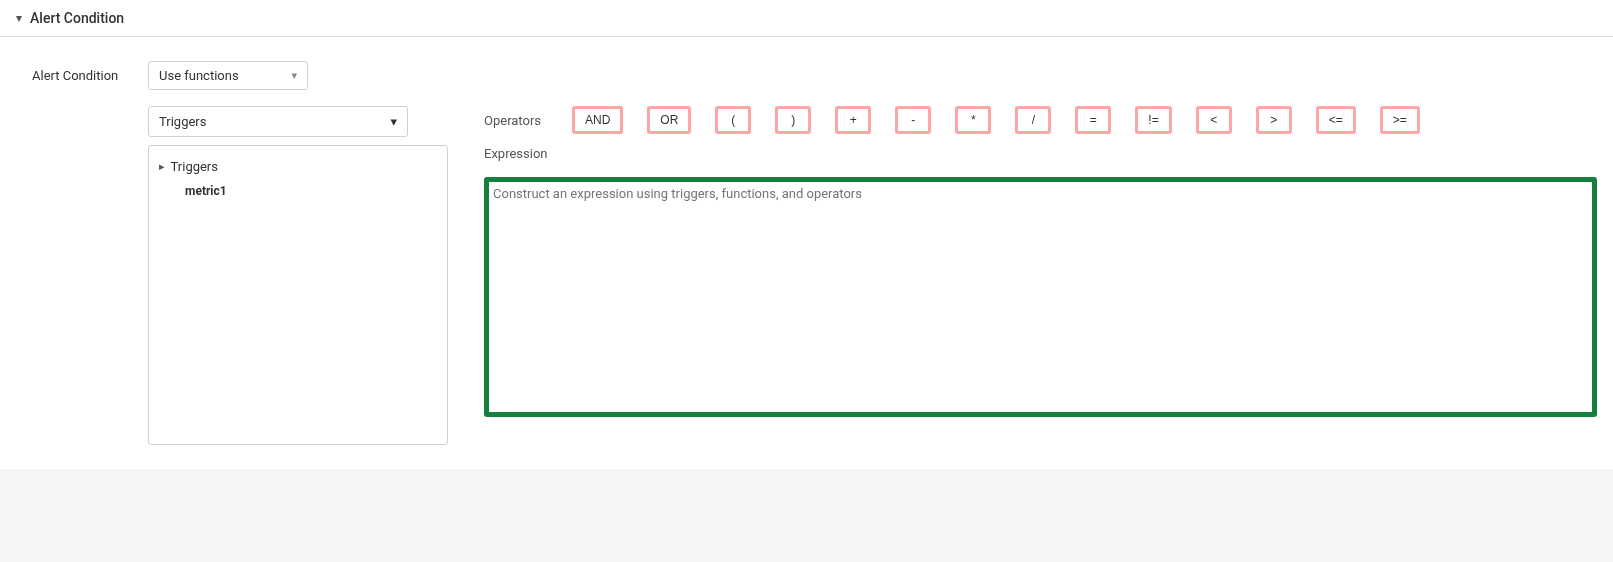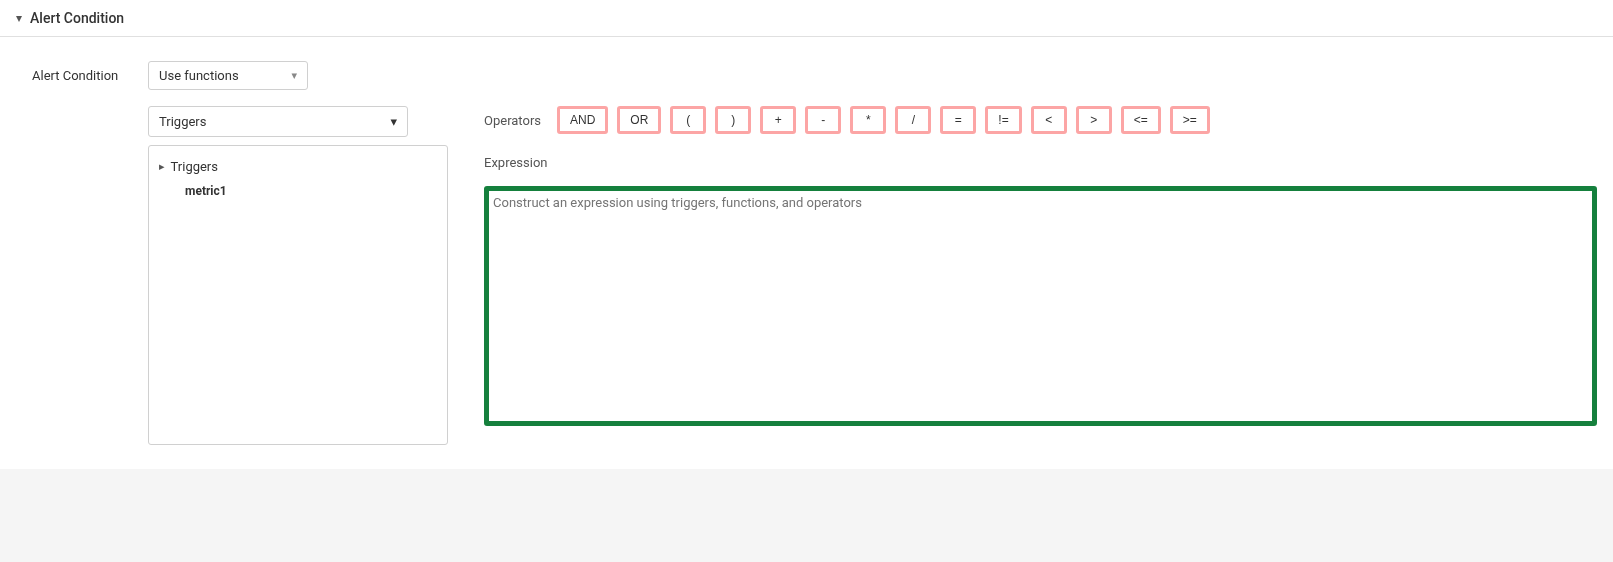--- a/index.html
+++ b/index.html
@@ -146,22 +146,22 @@
 
     
     .right-panel {
       flex: 1;
       padding-left: 16px;
     }
 
     .operators-row {
       display: flex;
       align-items: center;
-      gap: 9px;
-      margin-bottom: 21px;
+      gap: 24px;
+      margin-bottom: 12px;
     }
 
     .operators-label {
       font-size: 13px;
       color: #555;
       margin-right: 4px;
       min-width: 60px;
     }
 
     .op-button {

